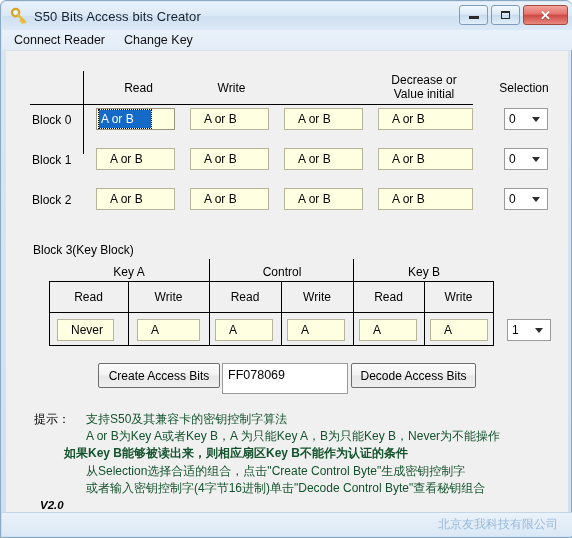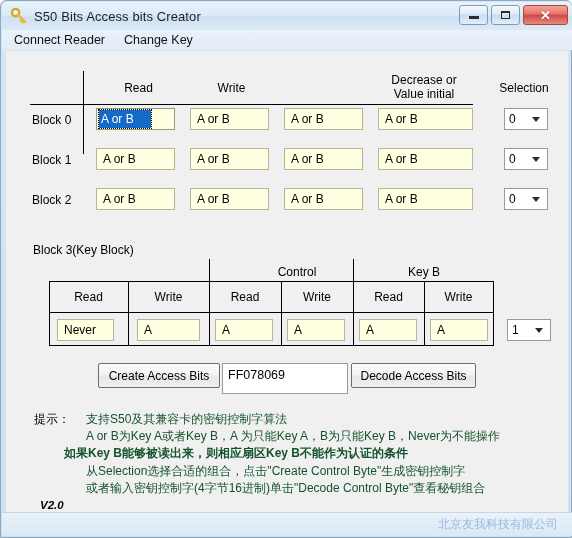--- a/index.html
+++ b/index.html
@@ -110,21 +110,21 @@
     text-align: left;
   }
   .txtbox {
     position: absolute;
     box-sizing: border-box;
     background: #ffffe1;
     border: 1px solid #b8b499;
     font-family: "Liberation Sans", sans-serif;
     font-size: 12px;
     color: #000;
-    padding: 0 6px;
+    padding: 0 13px;
     line-height: 20px;
     height: 22px;
     outline: none;
   }
   .txtbox.sel {
     border: 1px solid #9a9680;
   }
   .sel-inner {
     position: absolute;
     background: #1569c7;
@@ -306,21 +306,22 @@
     <div class="txtbox" style="left:184px; top:137px; width:79px;">A or  B</div>
     <div class="txtbox" style="left:278px; top:137px; width:79px;">A or  B</div>
     <div class="txtbox" style="left:372px; top:137px; width:95px;">A or  B</div>
     <div class="combo" style="left:498px; top:137px;">
       <span class="cval">0</span>
       <span class="carrow"></span>
     </div>
 
     <div class="section-label" style="left:27px; top:192px;">Block 3(Key Block)</div>
 
-    <div class="colhead" style="left:205px; top:214px; width:142px;margin-left:15px;">Control</div>
+    <div class="colhead" style="left:43px; top:214px; width:160px;">Key A</div>
+    <div class="colhead" style="left:205px; top:214px; width:142px;">Control</div>
     <div class="colhead" style="left:348px; top:214px; width:140px;">Key B</div>
 
     <div class="grid-hline" style="left:43px; top:230px; width:445px;"></div>
     <div class="grid-hline" style="left:43px; top:261px; width:445px;"></div>
     <div class="grid-hline" style="left:43px; top:294px; width:445px;"></div>
 
     <div class="grid-vline" style="left:43px; top:230px; height:64px;"></div>
     <div class="grid-vline" style="left:122px; top:230px; height:64px;"></div>
     <div class="grid-vline" style="left:203px; top:208px; height:86px;"></div>
     <div class="grid-vline" style="left:275px; top:230px; height:64px;"></div>

